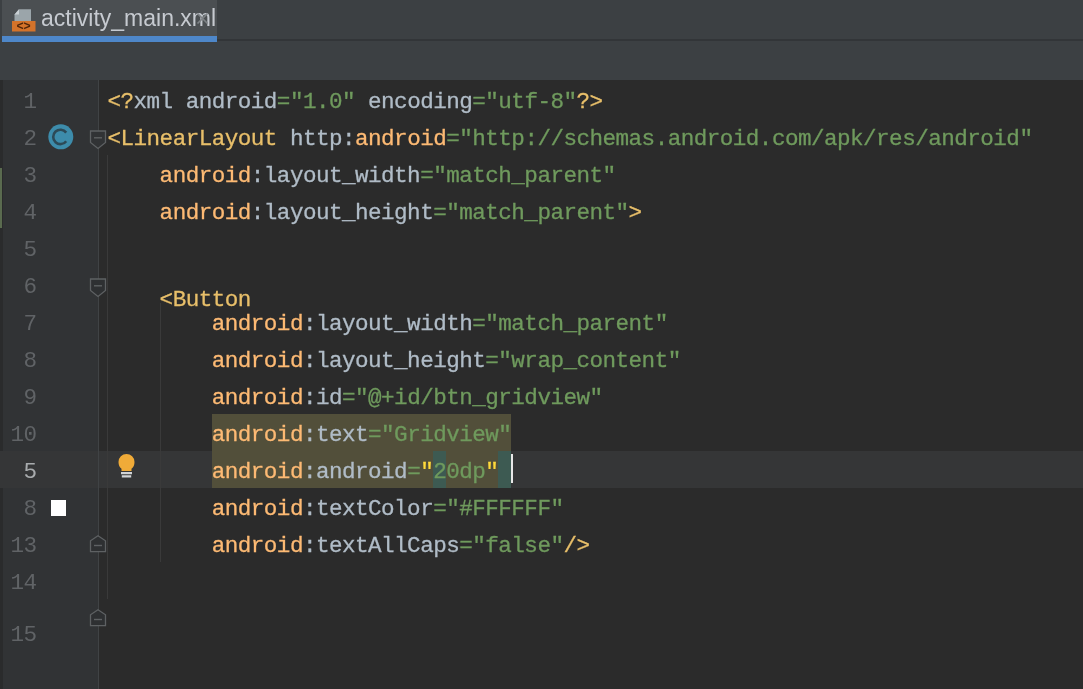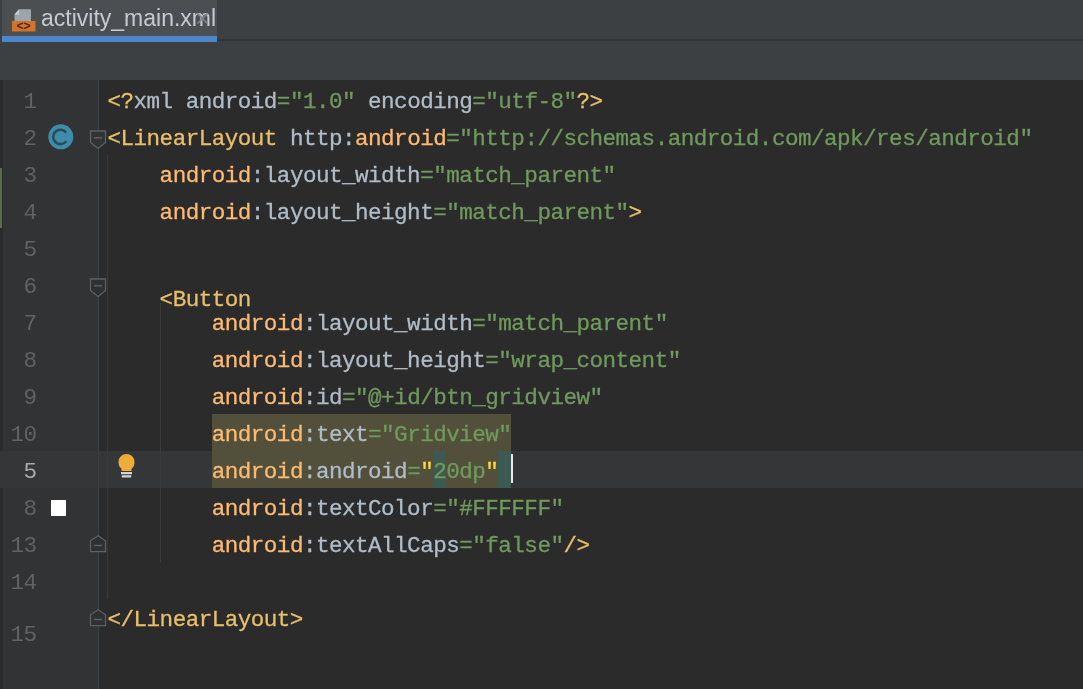--- a/index.html
+++ b/index.html
@@ -107,16 +107,15 @@
   <pre class="cl" style="top:158.4px">    <span class="p">android</span><span class="w">:layout_width</span><span class="g">="match_parent"</span></pre>
   <pre class="cl" style="top:195.4px">    <span class="p">android</span><span class="w">:layout_height</span><span class="g">="match_parent"</span><span class="y">&gt;</span></pre>
   <pre class="cl" style="top:282px">    <span class="y">&lt;Button</span></pre>
   <pre class="cl" style="top:306.4px">        <span class="p">android</span><span class="w">:layout_width</span><span class="g">="match_parent"</span></pre>
   <pre class="cl" style="top:343.4px">        <span class="p">android</span><span class="w">:layout_height</span><span class="g">="wrap_content"</span></pre>
   <pre class="cl" style="top:380.4px">        <span class="p">android</span><span class="w">:id</span><span class="g">="@+id/btn_gridview"</span></pre>
   <pre class="cl" style="top:417.4px">        <span class="p">android</span><span class="w">:text</span><span class="g">="Gridview"</span></pre>
   <pre class="cl" style="top:454.4px">        <span class="p">android</span><span class="w">:android</span><span class="g">=</span><span class="hq">"</span><span class="g">20dp</span><span class="hq">"</span></pre>
   <pre class="cl" style="top:491.4px">        <span class="p">android</span><span class="w">:textColor</span><span class="g">="#FFFFFF"</span></pre>
   <pre class="cl" style="top:528.4px">        <span class="p">android</span><span class="w">:textAllCaps</span><span class="g">="false"</span><span class="y">/&gt;</span></pre>
-  <pre class="cl" style="top:602.4px"><span class="y">&lt;/LinearLayout&gt;</span></pre>
 
   <div class="abs" style="left:510.8px;top:453.8px;width:2.6px;height:29px;background:#e8e8e8"></div>
 </div>
 
 </body></html>

